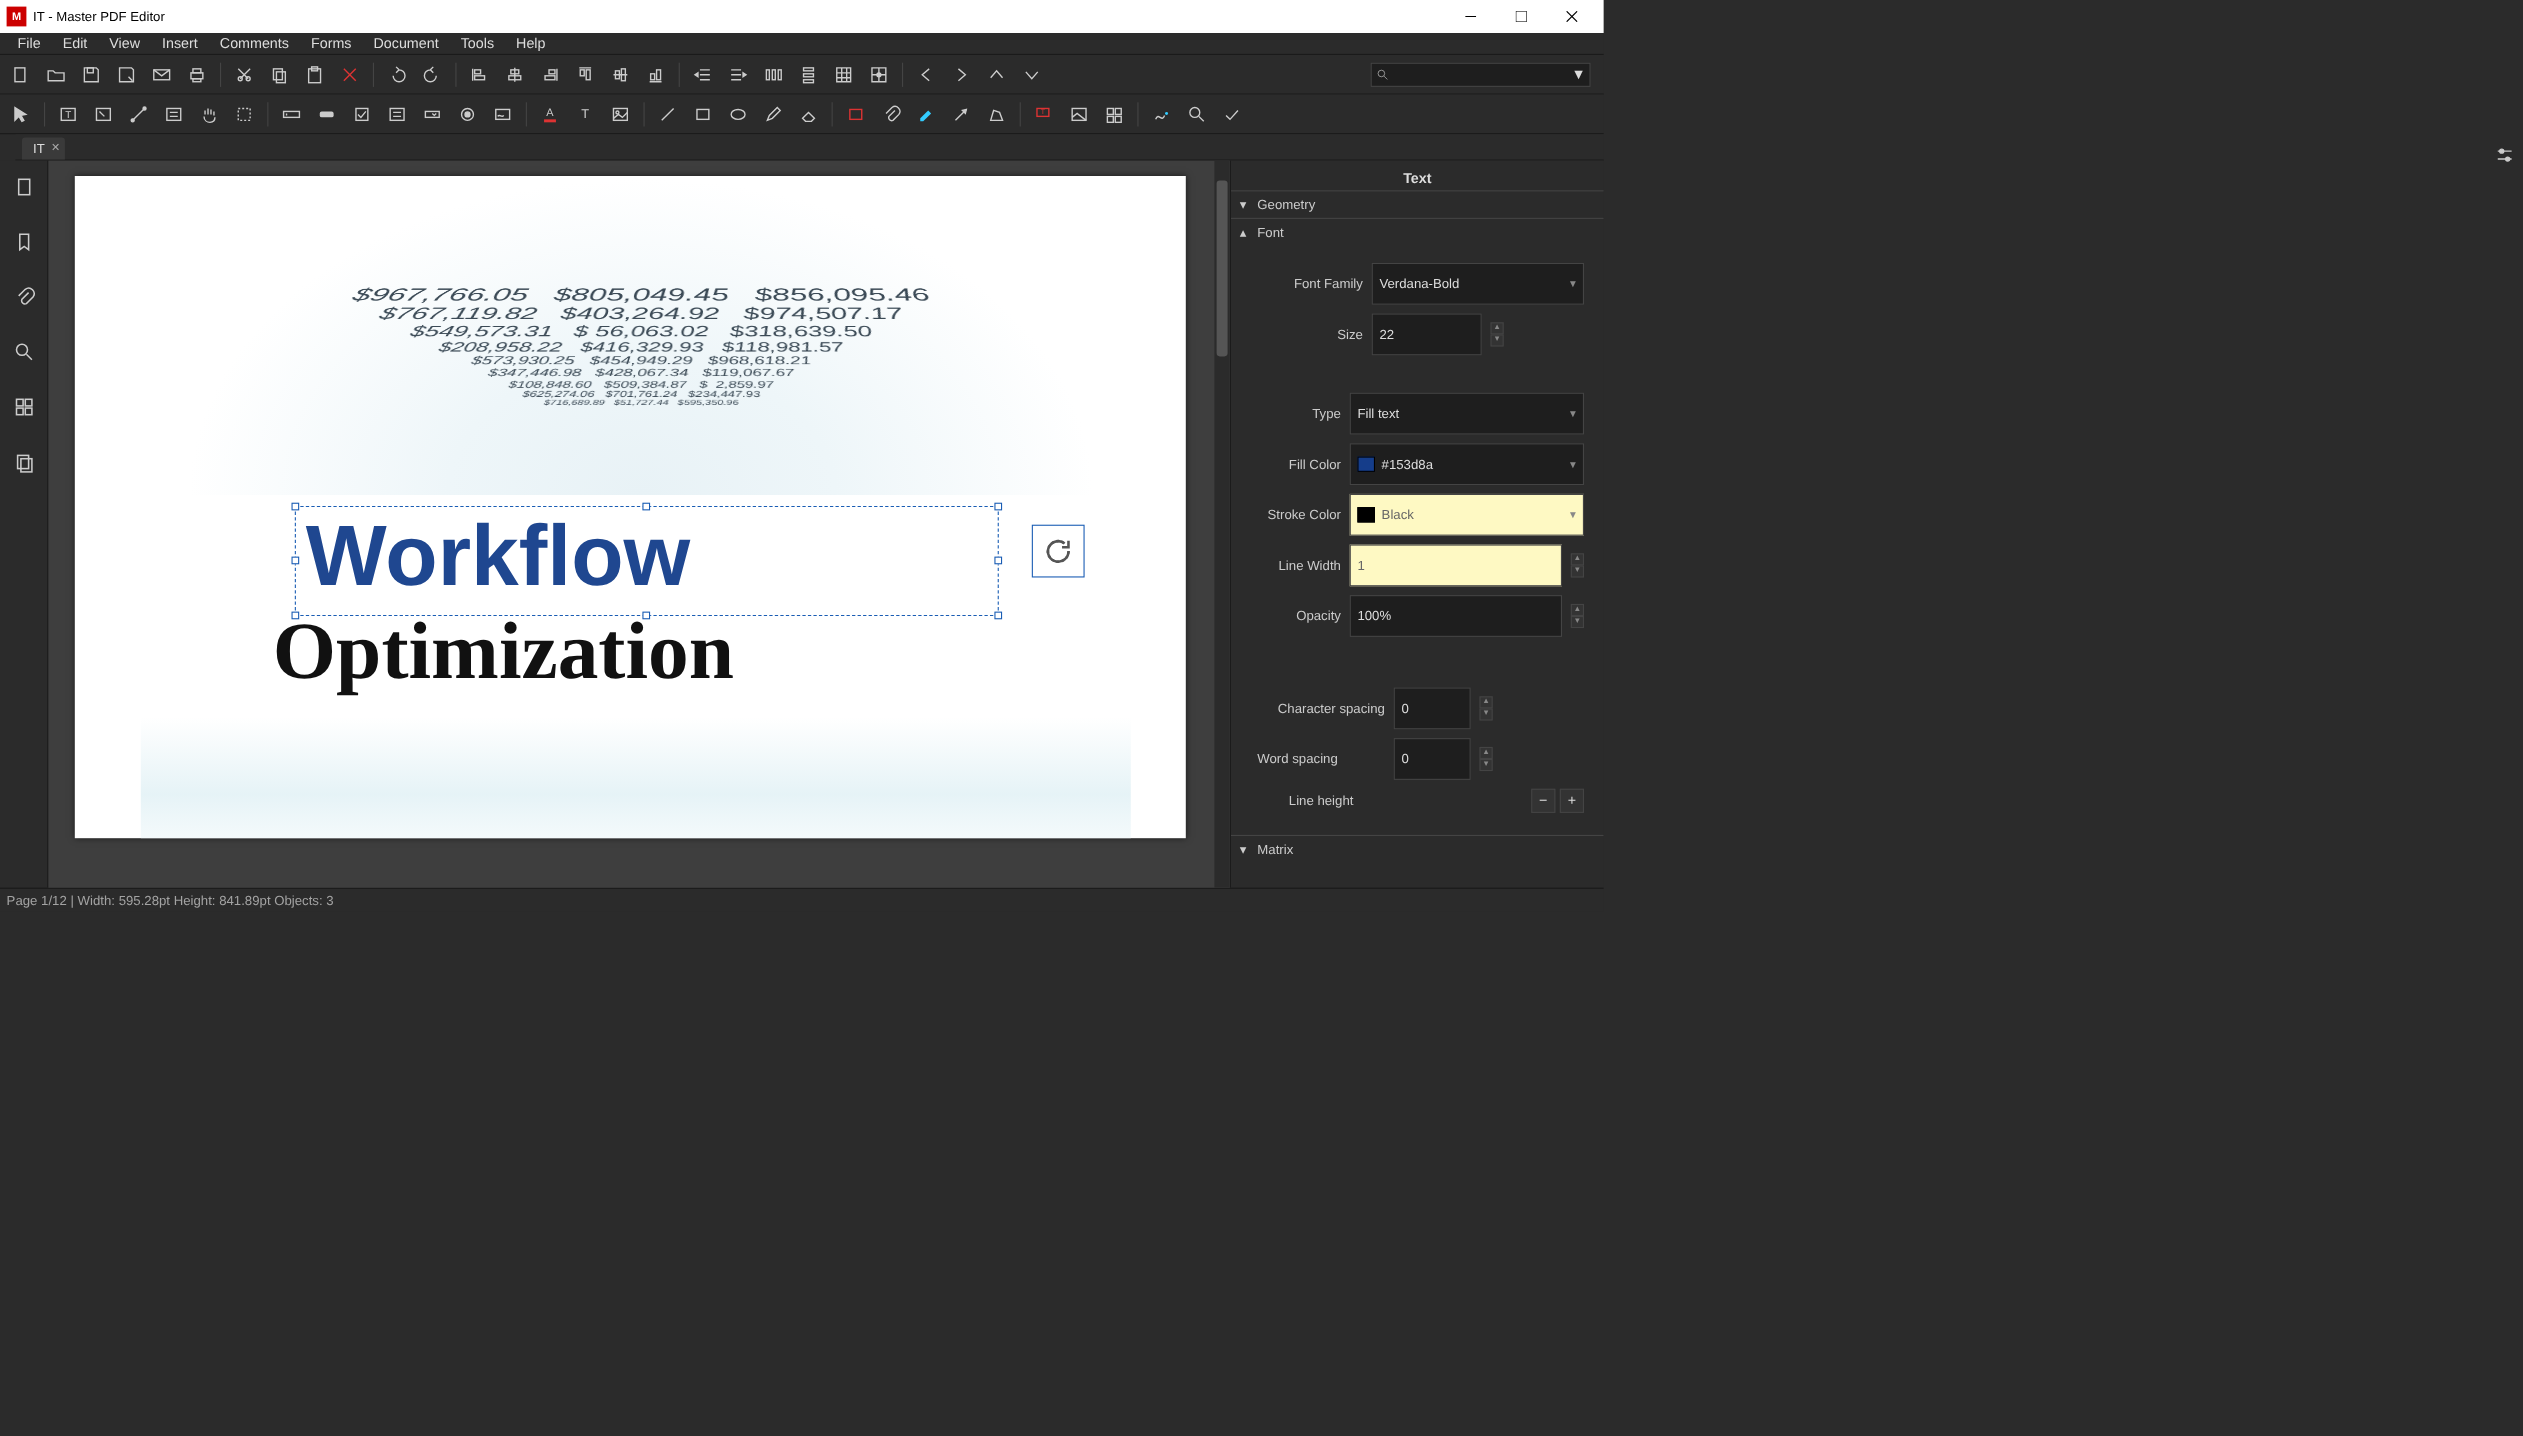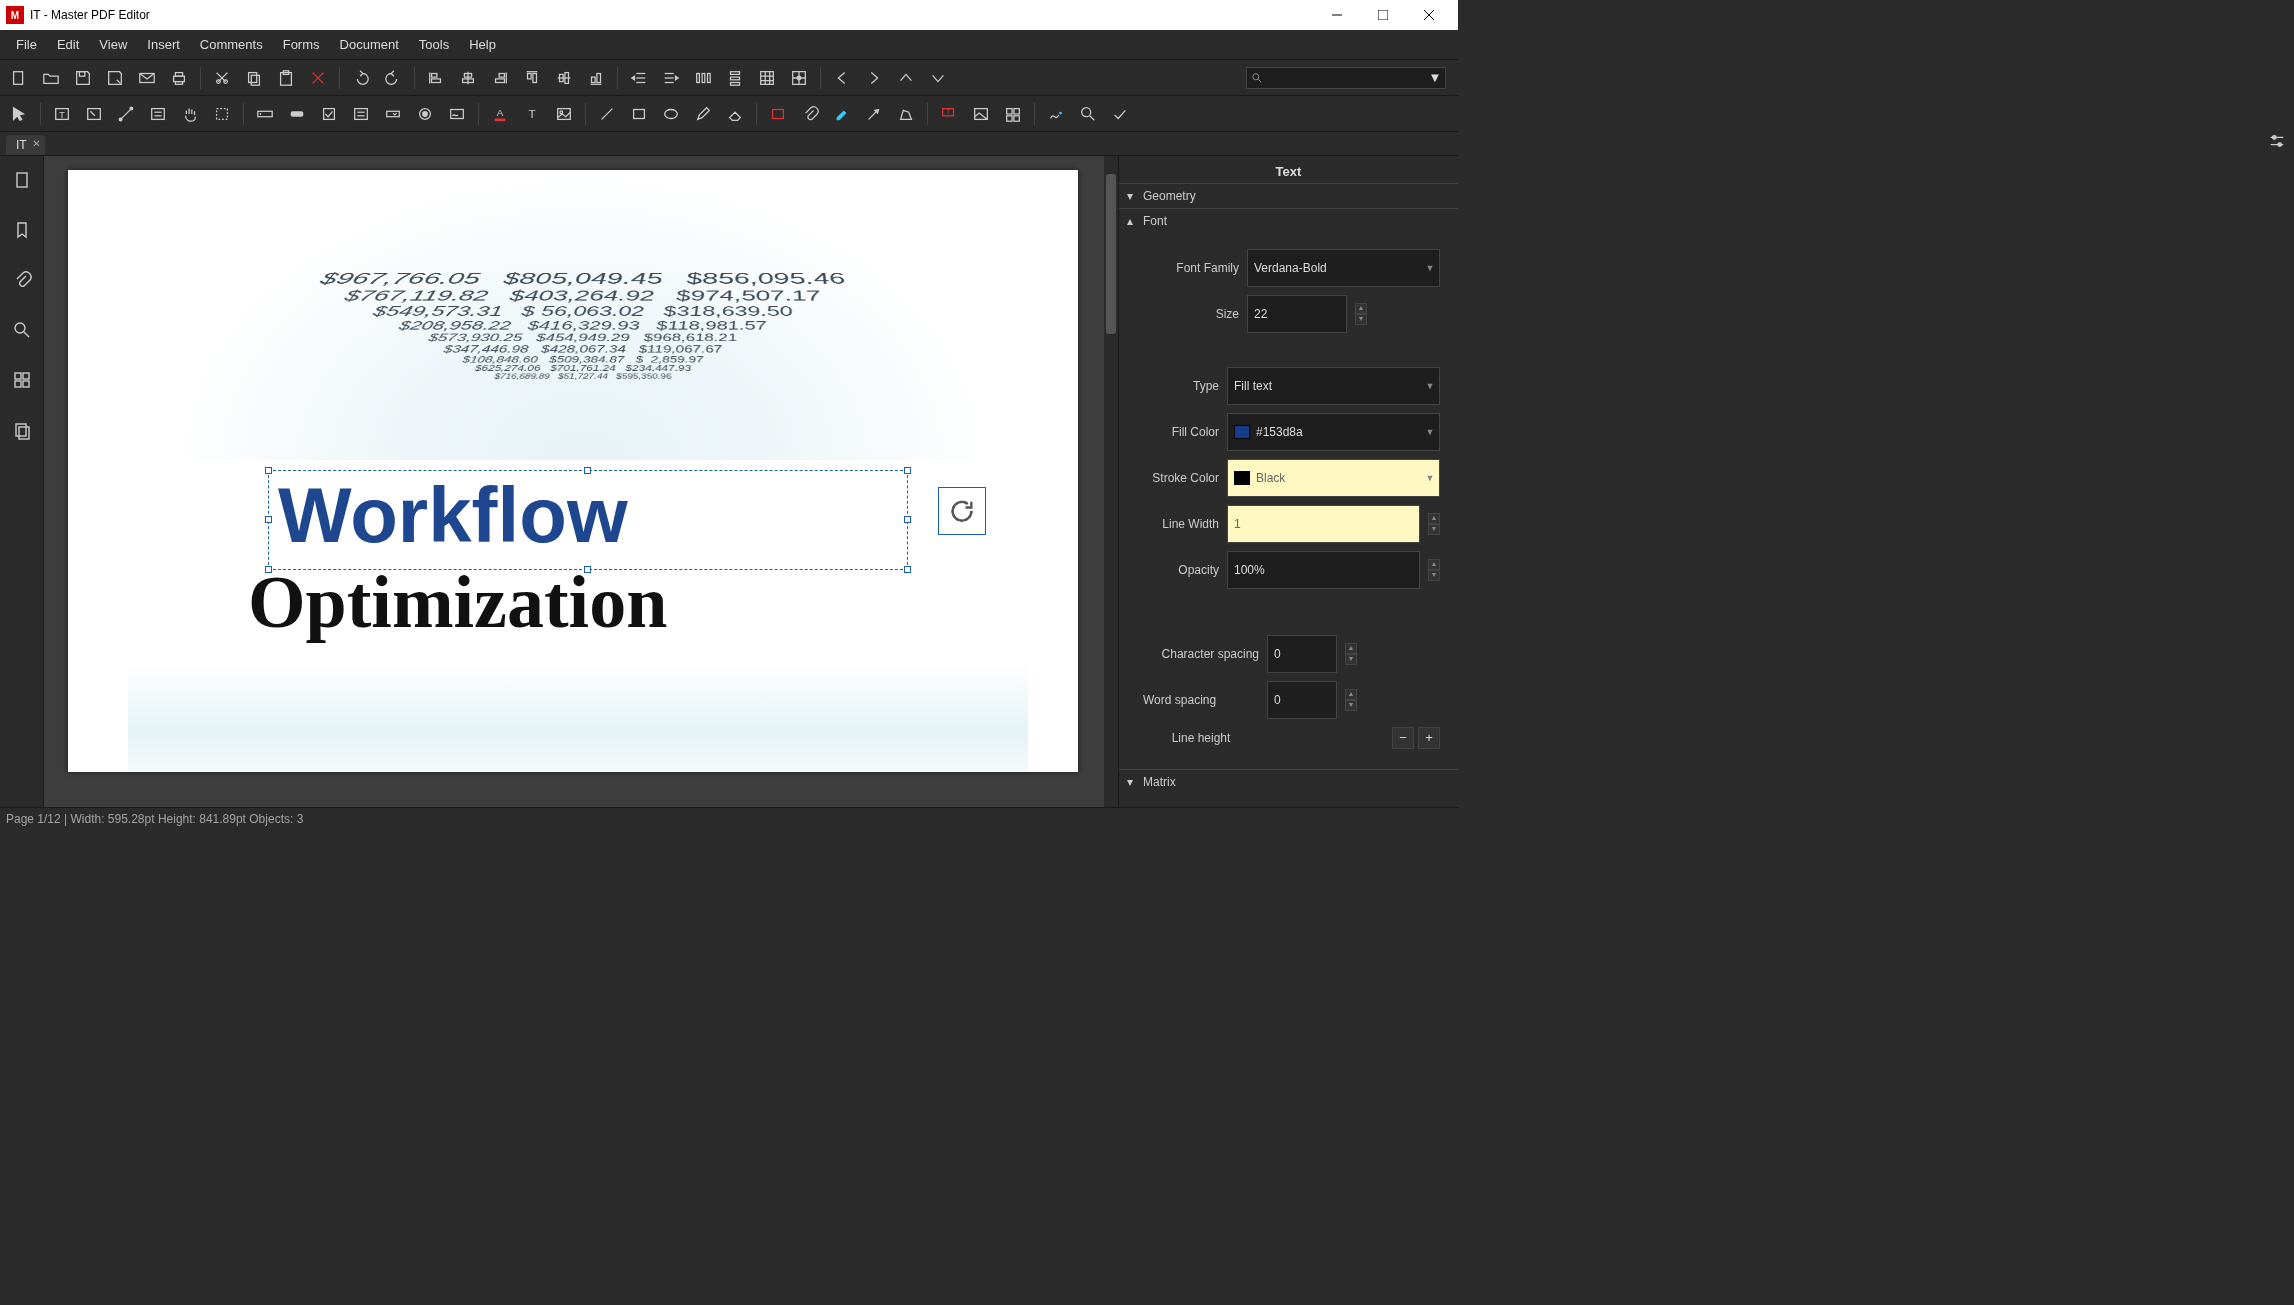--- a/index.html
+++ b/index.html
@@ -6,35 +6,35 @@
 body { background: #2b2b2b; color: #ddd; font-size: 13px; width: 1458px; height: 829px; overflow: hidden; display: flex; flex-direction: column; }
 
 
 .titlebar { height: 30px; background: #fff; color: #000; display: flex; align-items: center; padding: 0 6px; }
 .titlebar .app-icon { width: 18px; height: 18px; background: #c00; display: inline-flex; align-items: center; justify-content: center; color: #fff; font-size: 10px; font-weight: bold; margin-right: 6px; }
 .titlebar .title { flex: 1; font-size: 12px; }
 .titlebar .winbtn { width: 46px; height: 30px; display: flex; align-items: center; justify-content: center; font-size: 14px; }
 .titlebar .winbtn svg { width: 10px; height: 10px; stroke: #000; fill: none; stroke-width: 1; }
 
 
-.menubar { height: 30px; background: #2b2b2b; display: flex; align-items: center; padding: 0 6px; border-bottom: 1px solid #1a1a1a; }
+.menubar { height: 20px; background: #2b2b2b; display: flex; align-items: center; padding: 0 6px; border-bottom: 1px solid #1a1a1a; }
 .menubar .menu-item { padding: 4px 10px; cursor: default; }
 
 
 .toolbar { height: 36px; background: #2b2b2b; display: flex; align-items: center; padding: 0 4px; gap: 2px; border-bottom: 1px solid #1a1a1a; }
 .toolbar .tb { width: 30px; height: 30px; display: flex; align-items: center; justify-content: center; border-radius: 2px; }
 .toolbar .sep { width: 1px; height: 22px; background: #444; margin: 0 4px; }
 .toolbar .tb svg { width: 18px; height: 18px; stroke: #ccc; fill: none; stroke-width: 1.4; }
 .toolbar .tb.red svg { stroke: #d33; }
 .toolbar .search { margin-left: auto; margin-right: 8px; width: 200px; height: 22px; background: #1e1e1e; border: 1px solid #444; display: flex; align-items: center; padding: 0 4px; gap: 4px; }
 .toolbar .search svg { width: 12px; height: 12px; stroke: #ccc; fill: none; }
 .toolbar .search .drop { margin-left: auto; width: 12px; display:flex; align-items:center; justify-content:center; }
 
 
-.tabstrip { height: 24px; background: #2b2b2b; display: flex; align-items: flex-end; padding-left: 6px; border-bottom: 1px solid #1a1a1a; }
+.tabstrip { height: 24px; background: #2b2b2b; display: flex; align-items: flex-end; padding-left: 6px; border-bottom: 1px solid #1a1a1a; margin-left: 14px; }
 .tabstrip .tab { background: #3a3a3a; padding: 3px 18px 3px 10px; font-size: 12px; border-top-left-radius: 3px; border-top-right-radius: 3px; position: relative; }
 .tabstrip .tab .close { position: absolute; right: 4px; top: 3px; font-size: 10px; color: #aaa; }
 
 
 .main { flex: 1; display: flex; min-height: 0; }
 
 
 .leftbar { width: 44px; background: #2b2b2b; display: flex; flex-direction: column; align-items: center; padding-top: 8px; gap: 18px; border-right: 1px solid #1a1a1a; }
 .leftbar .lb { width: 32px; height: 32px; display: flex; align-items: center; justify-content: center; }
 .leftbar .lb svg { width: 20px; height: 20px; stroke: #ccc; fill: none; stroke-width: 1.4; }

